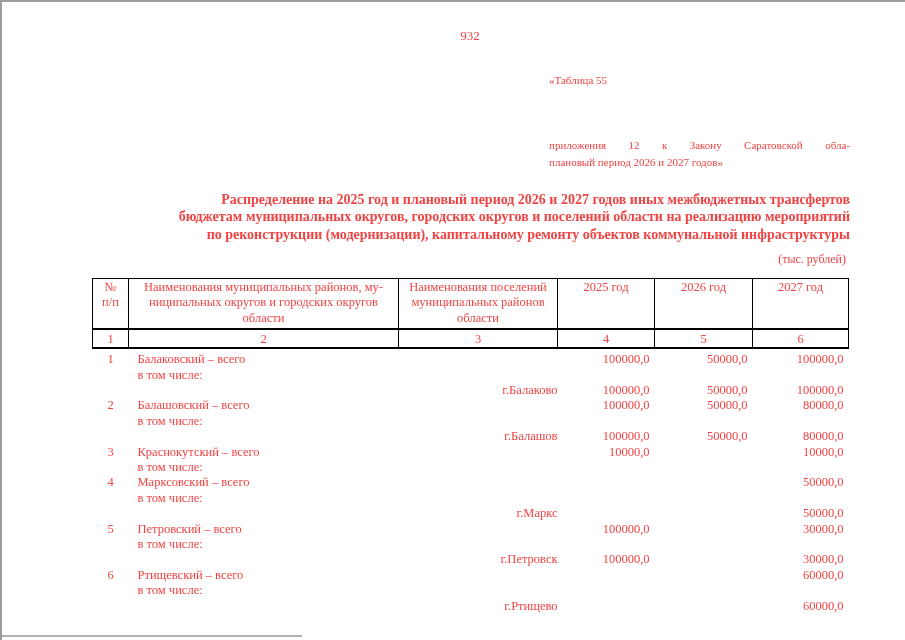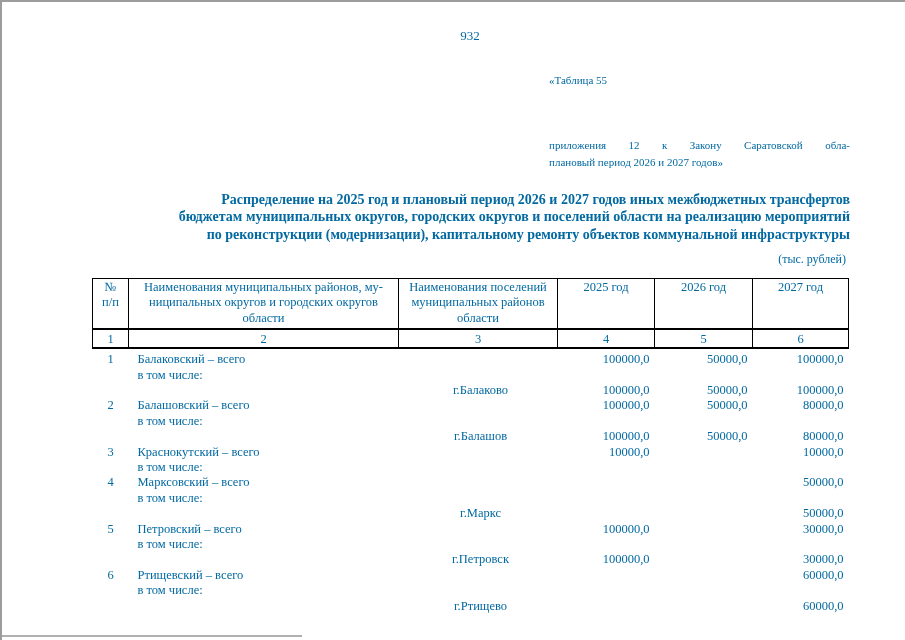--- a/index.html
+++ b/index.html
@@ -6,21 +6,21 @@
   .page {
     position: relative;
     width: 905px;
     height: 640px;
     box-sizing: border-box;
     background: #ffffff;
     border-top: 2px solid #9c9c9c;
     border-left: 2px solid #9c9c9c;
     overflow: hidden;
     font-family: "Liberation Serif", "DejaVu Serif", serif;
-    color: #0369a1;
+    color: #ef4444;
   }
   .page-number {
     margin: 26px 0 0 90px;
     width: 756px;
     text-align: center;
     font-size: 13px;
     line-height: 15px;
   }
   .annotation {
     margin: 29px 0 0 547px;
@@ -88,21 +88,21 @@
     padding: 0;
     vertical-align: top;
     line-height: 15.4px;
     height: 15.4px;
     overflow: hidden;
     white-space: nowrap;
   }
   tbody.body-rows tr:first-child td { padding-top: 3px; }
   tbody.body-rows td.c0 { text-align: center; }
   tbody.body-rows td.c1 { text-align: left; padding-left: 9px; }
-  tbody.body-rows td.c2 { text-align: center; padding-left: 5px; }
+  tbody.body-rows td.c2 { text-align: right; padding-left: 5px; }
   tbody.body-rows td.c3,
   tbody.body-rows td.c4,
   tbody.body-rows td.c5 { text-align: right; padding-right: 5px; }
   .page-edge-bottom {
     position: absolute;
     left: 0;
     top: 633px;
     width: 300px;
     height: 2px;
     background: #b0b0b0;

